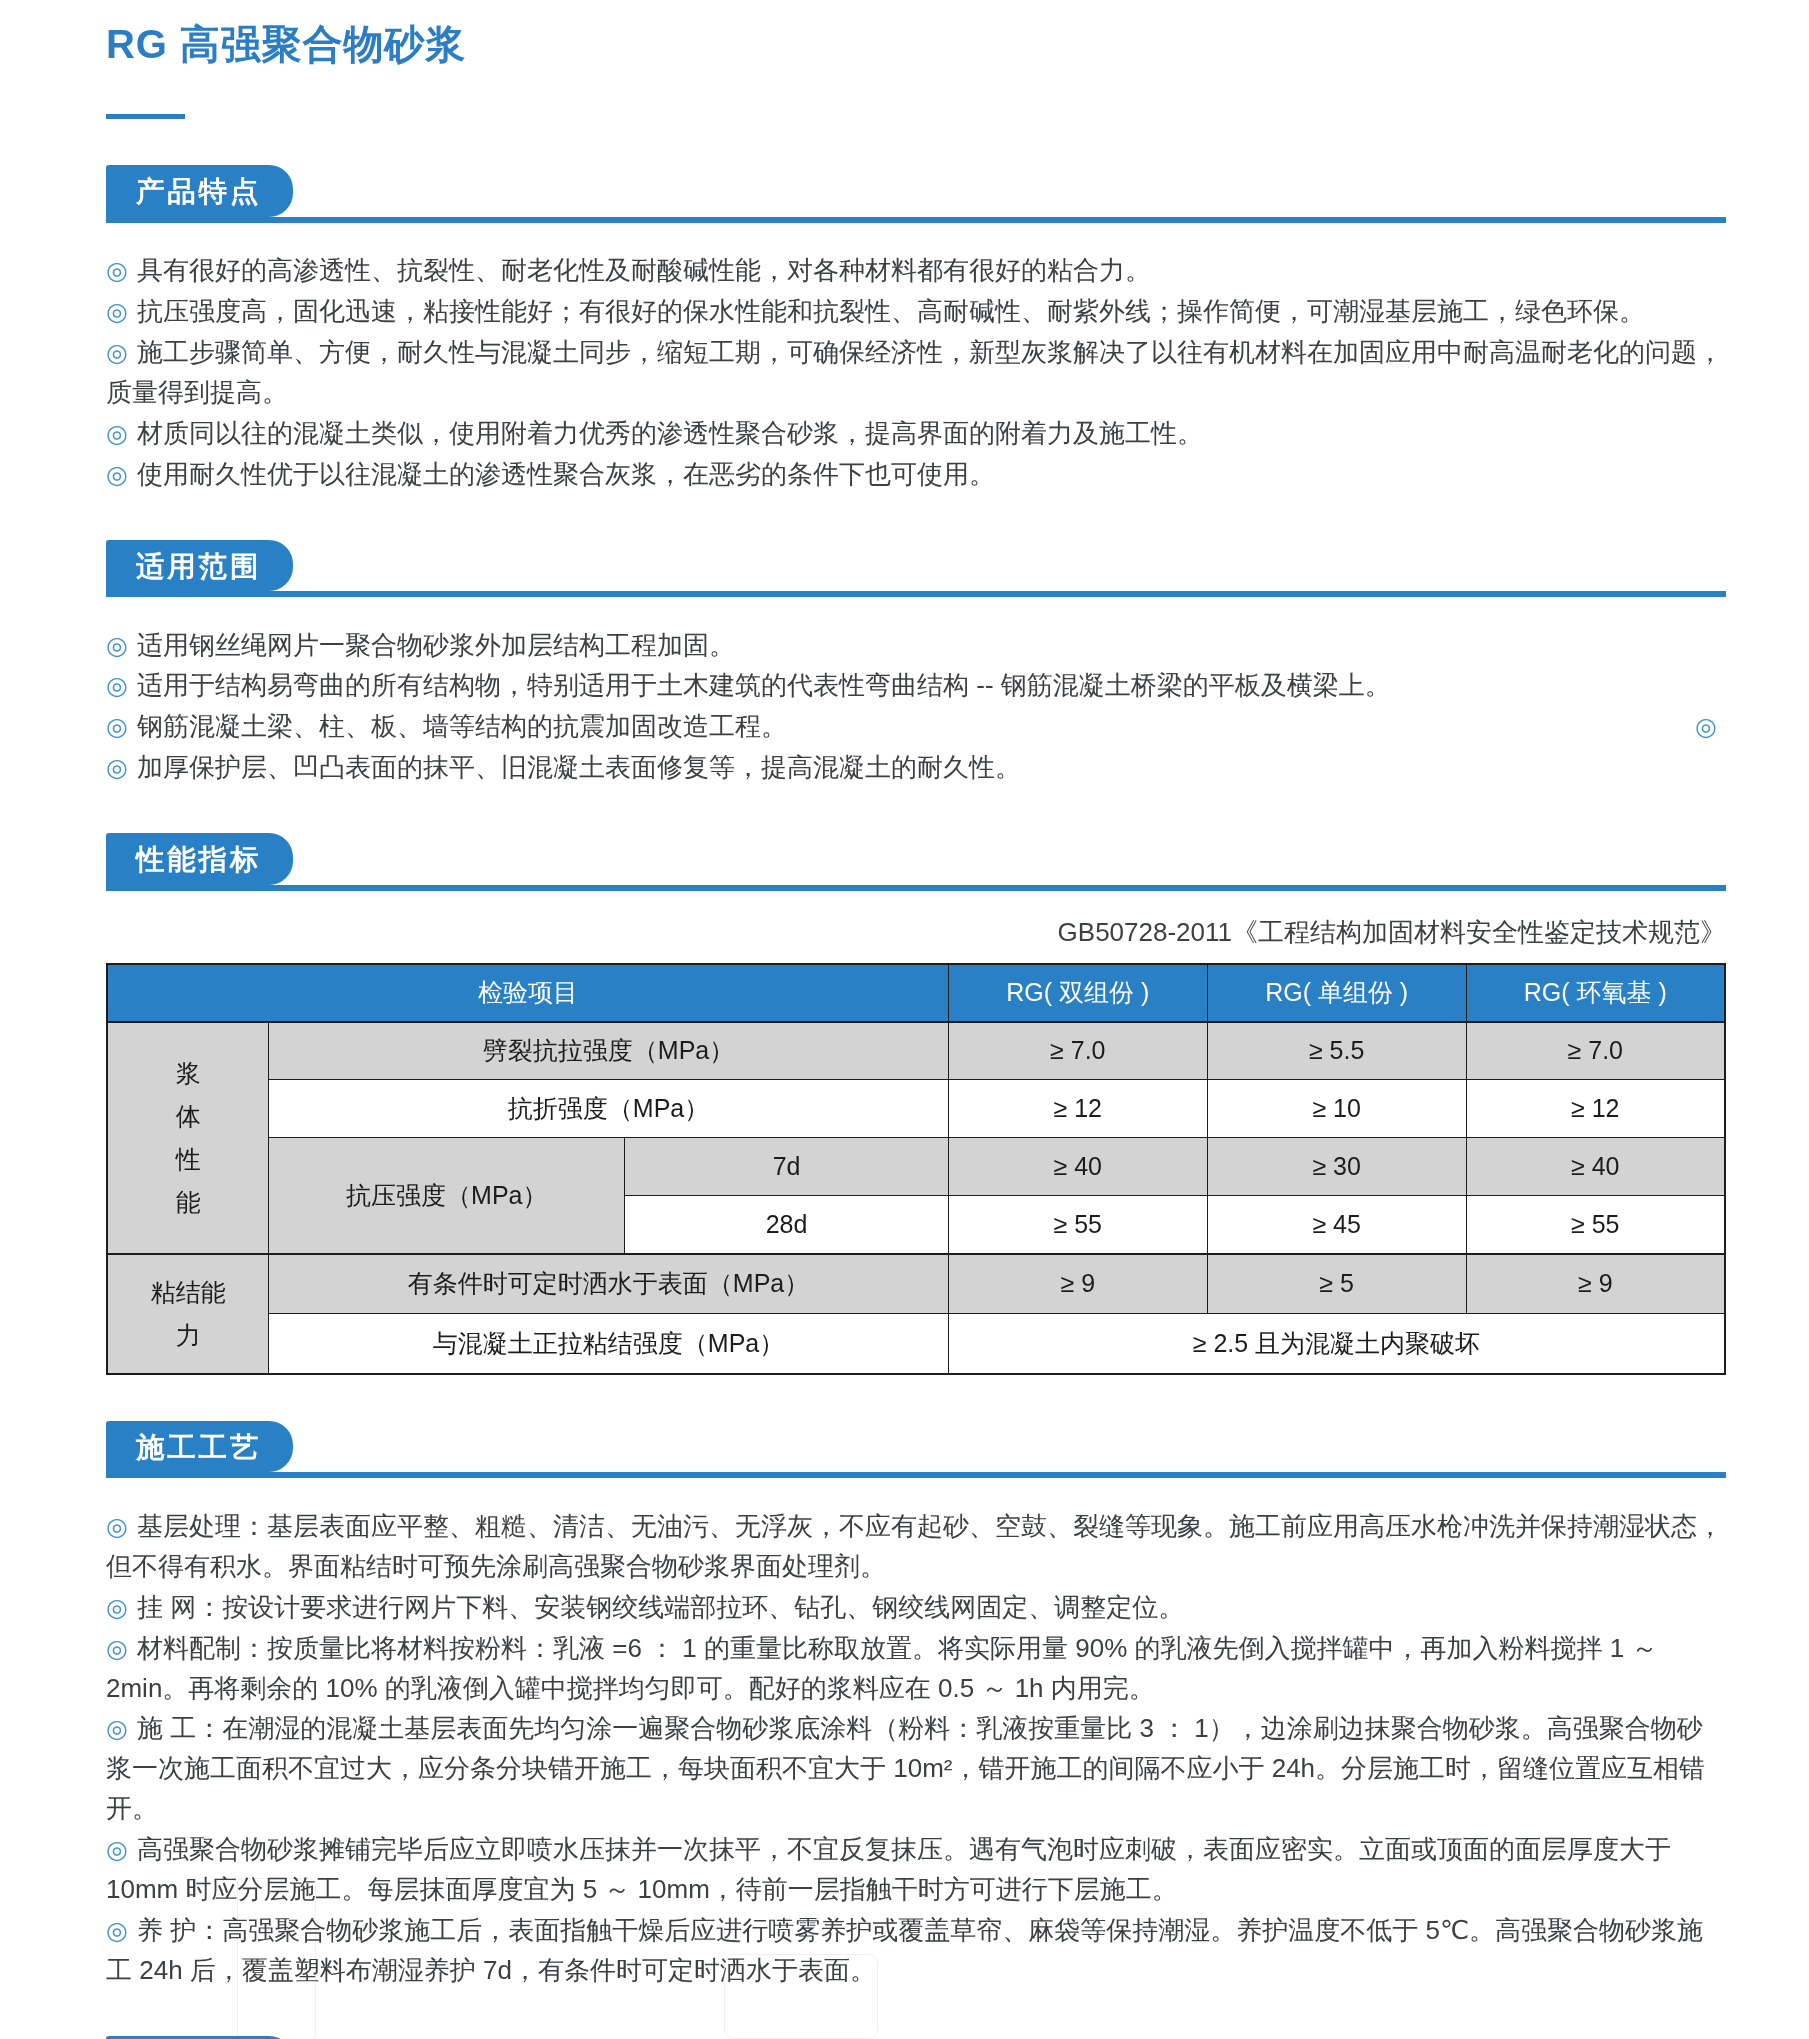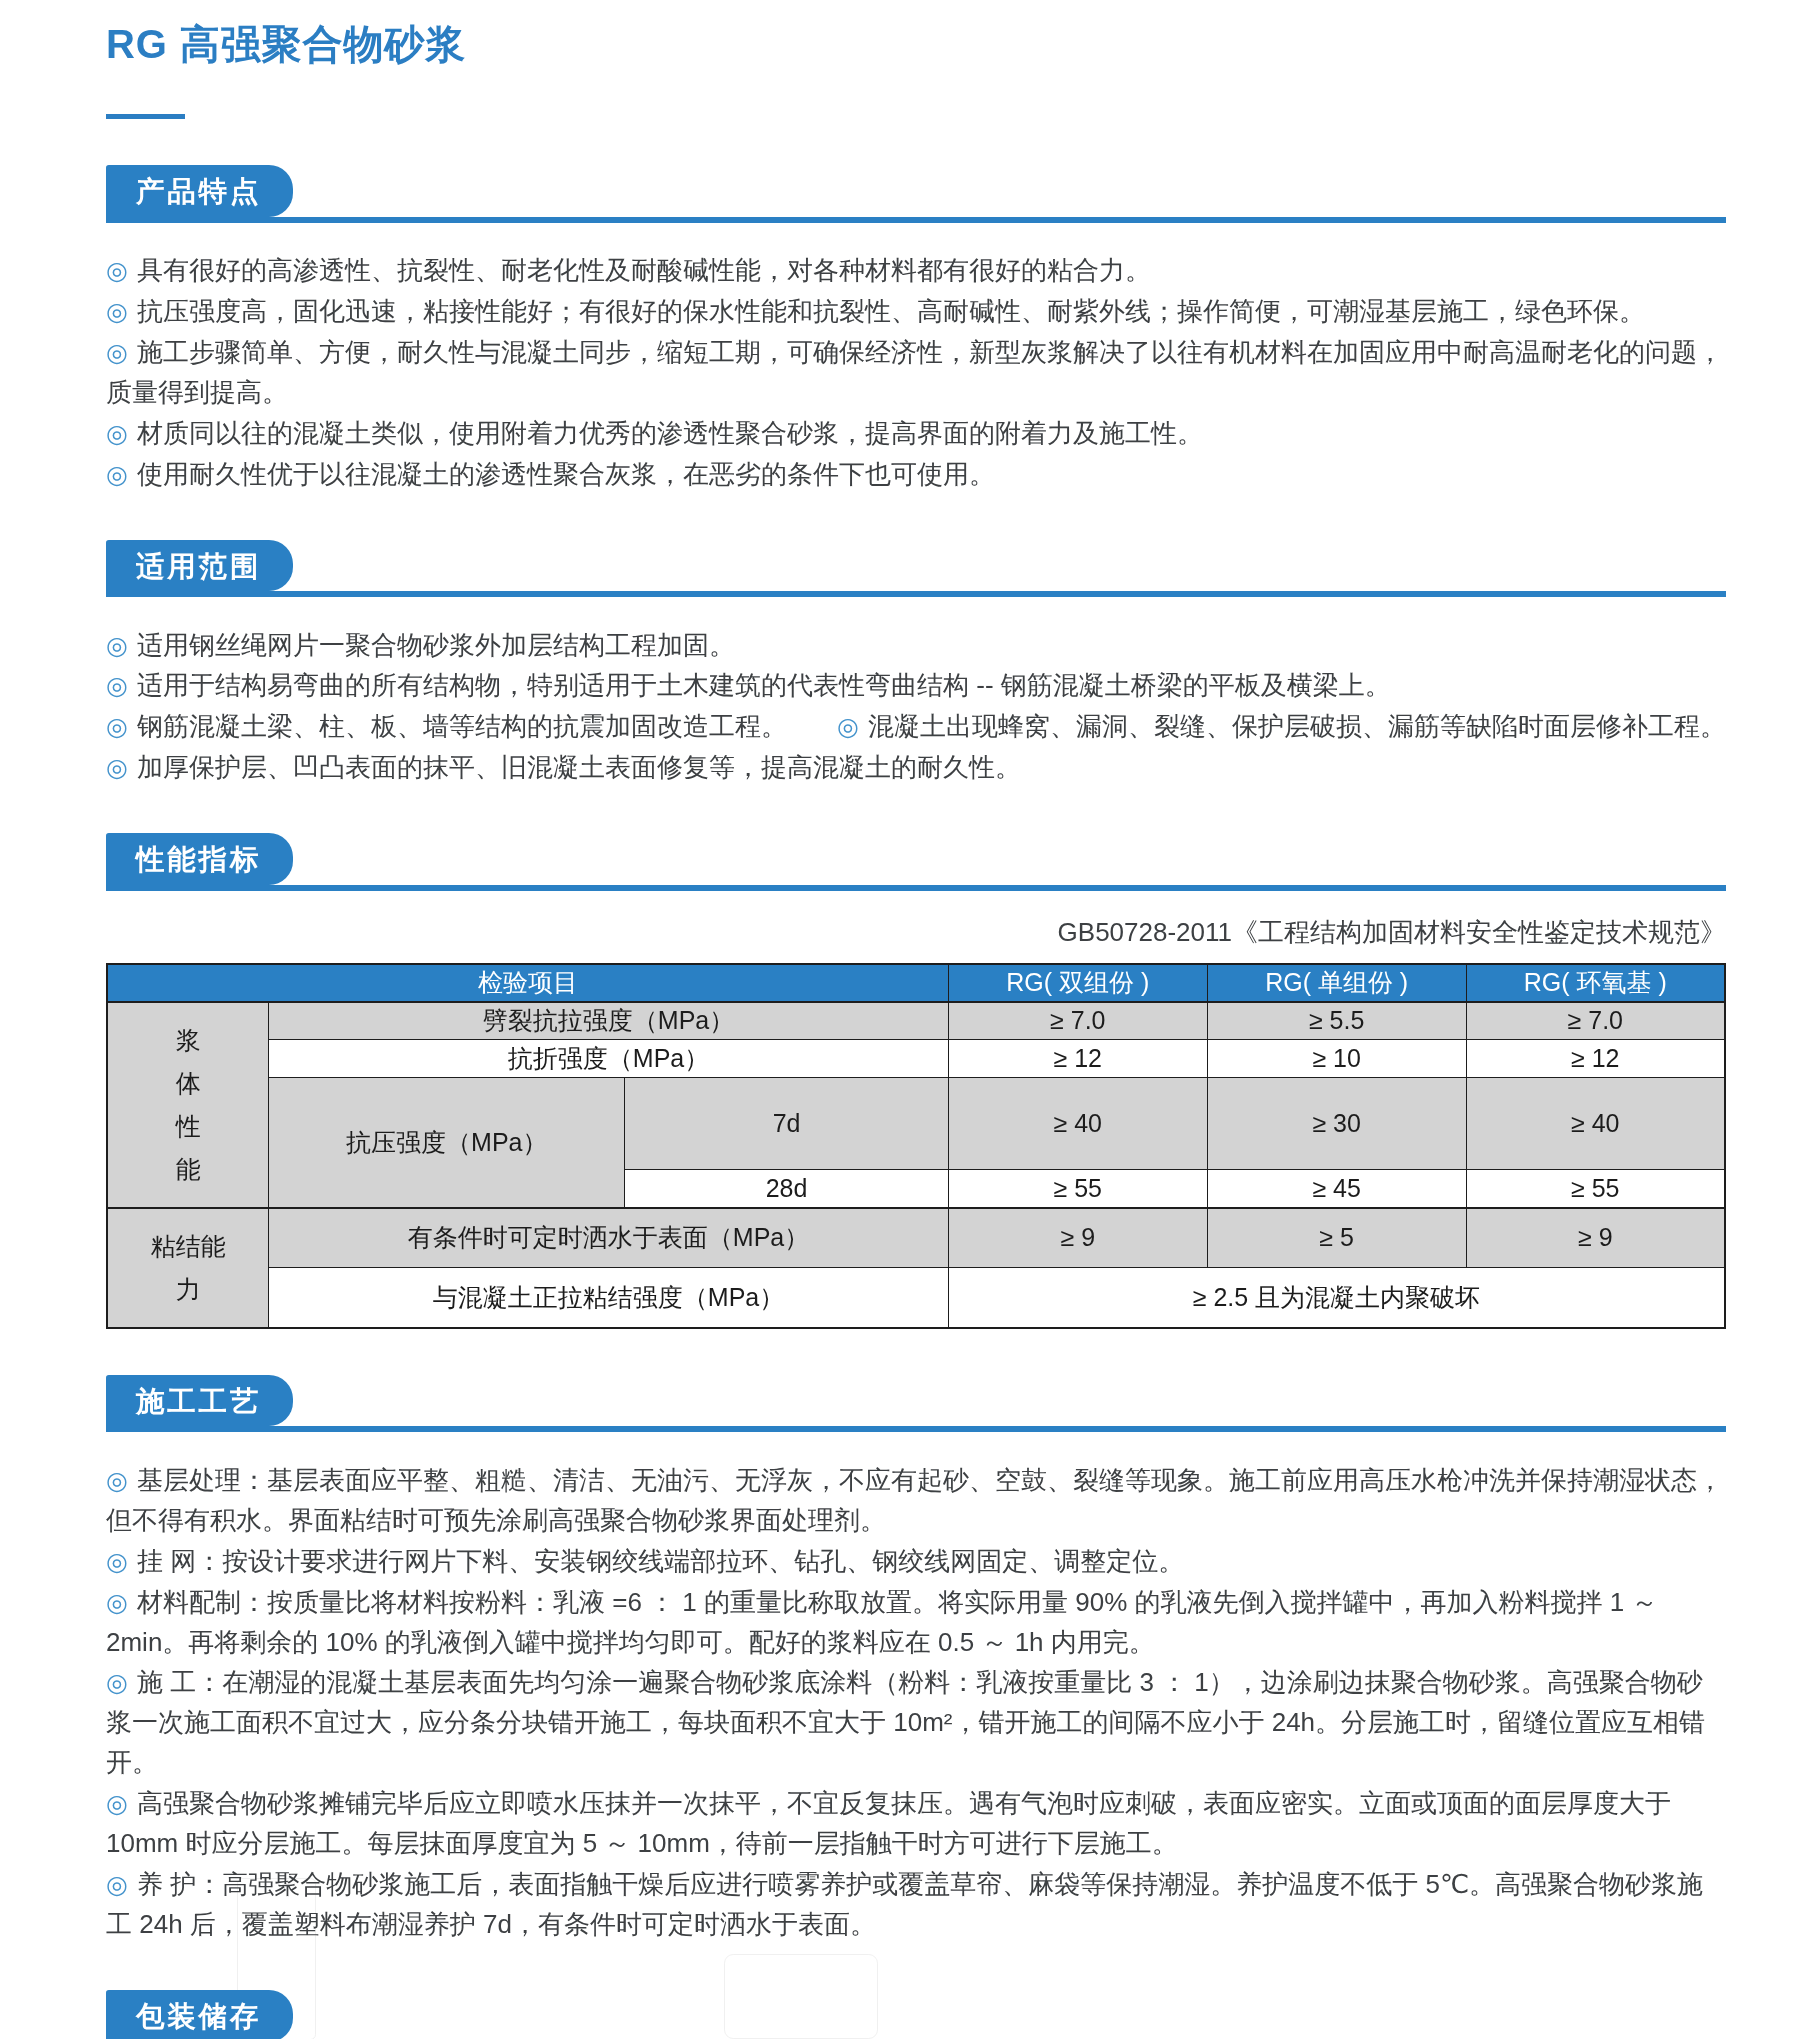--- a/index.html
+++ b/index.html
@@ -38,21 +38,21 @@
   .bullet{line-height:40px;margin:0 0 0.9px 0;}
   .mk{color:var(--marker);margin-right:9.2px;font-size:25px;}
   .pair{display:flex;align-items:baseline;}
   .pair .mk2{margin-left:auto;}
   
   .tbl-caption{text-align:right;margin:24px 0 13px 0;font-size:26px;color:var(--ink);}
   table.perf{width:100%;border-collapse:collapse;table-layout:fixed;
     border:2.8px solid var(--border);font-size:25px;color:var(--table-ink);}
   table.perf th,table.perf td{
     border:1.8px solid var(--border);text-align:center;vertical-align:middle;
-    height:38px;padding:0 3.7px;font-weight:400;
+    height:58px;padding:0 3.7px;font-weight:400;
   }
   table.perf thead th{
     background:var(--blue);color:#ffffff;border-bottom:2.8px solid var(--border);
   }
   td.gray{background:var(--row-gray);}
   tr.bond-first td{border-top:2.8px solid var(--border);}
   .vtext{margin:16px auto;word-break:break-all;line-height:43px;}
   .v1{width:1.25em;}
   .v3{width:3.4em;}
   
@@ -88,21 +88,20 @@
     <div class="section-head">
       <span class="badge">适用范围</span>
     </div>
     <div class="sec-body">
       <p class="bullet"><span class="mk">◎</span><span>适用钢丝绳网片一聚合物砂浆外加层结构工程加固。</span></p>
       <p class="bullet"><span class="mk">◎</span><span>适用于结构易弯曲的所有结构物，特别适用于土木建筑的代表性弯曲结构 -- 钢筋混凝土桥梁的平板及横梁上。</span></p>
       <p class="bullet pair">
         <span class="mk">◎</span>
           <span>钢筋混凝土梁、柱、板、墙等结构的抗震加固改造工程。</span>
         <span class="mk mk2">◎</span>
-          <span>混凝土出现蜂窝、漏洞、裂缝、保护层破损、漏筋等缺陷时面层修补工程。</span>
       </p>
       <p class="bullet"><span class="mk">◎</span><span>加厚保护层、凹凸表面的抹平、旧混凝土表面修复等，提高混凝土的耐久性。</span></p>
     </div>
   </div>
 
   <div class="section">
     <div class="section-head">
       <span class="badge">性能指标</span>
     </div>
     <p class="tbl-caption">GB50728-2011《工程结构加固材料安全性鉴定技术规范》</p>

